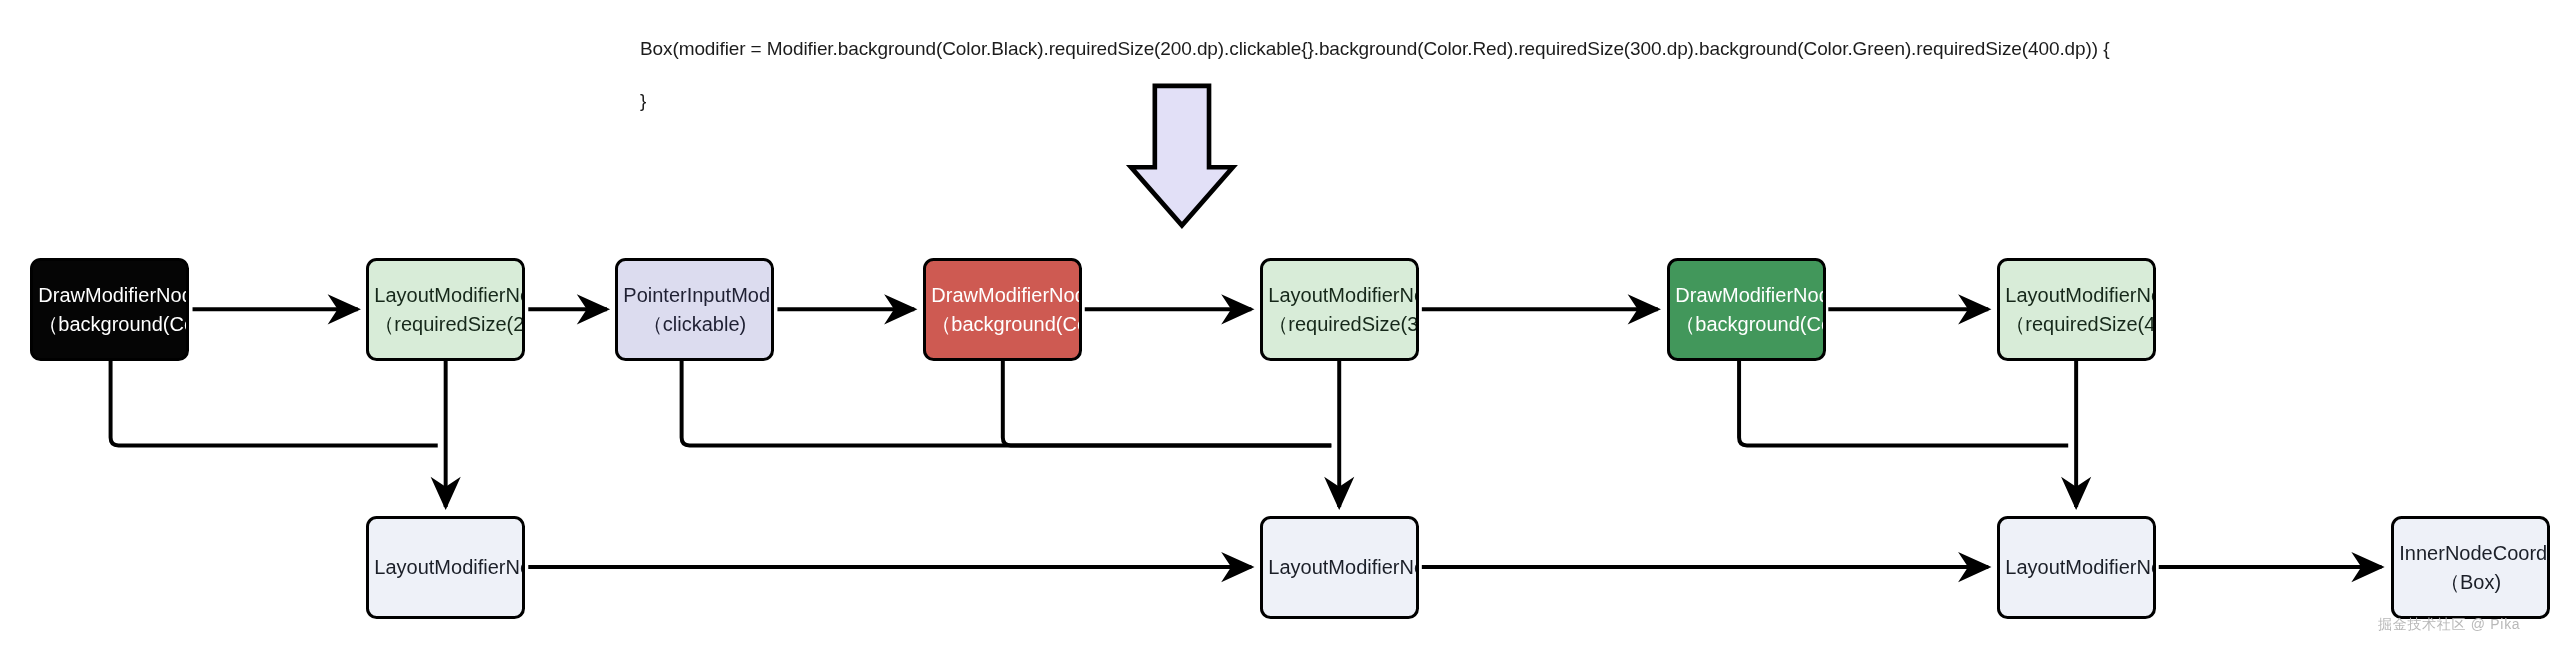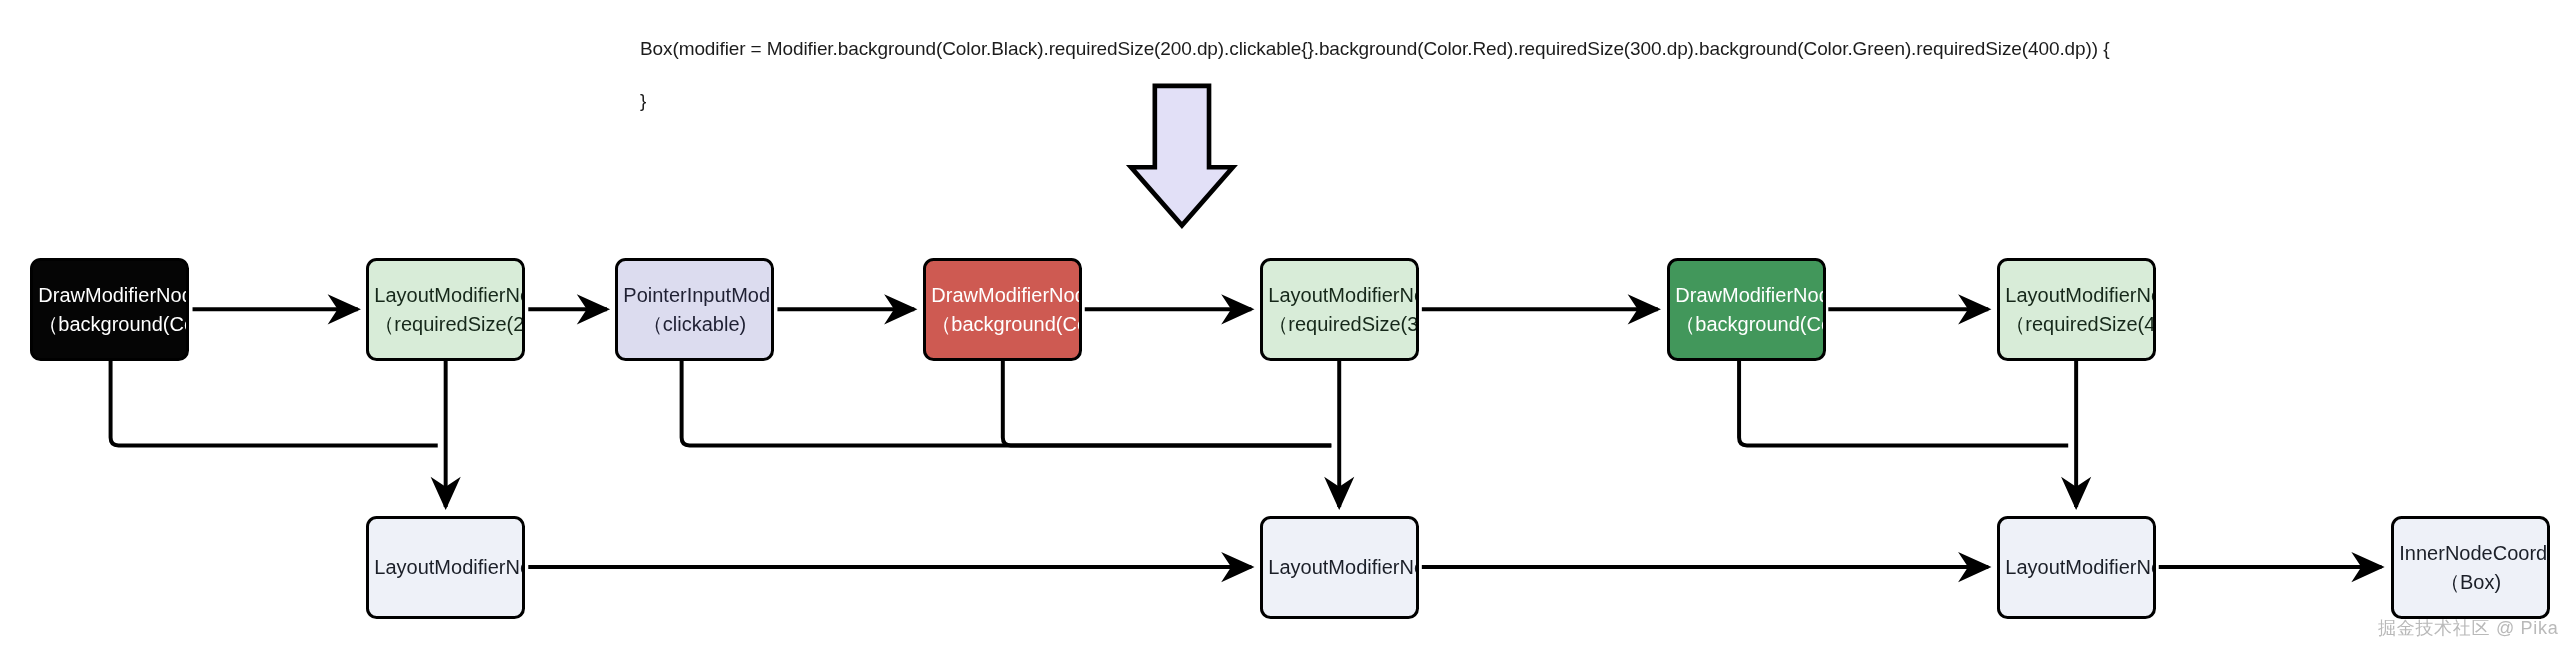--- a/index.html
+++ b/index.html
@@ -56,21 +56,21 @@
   .n-green-l{ background: #d8ecd8; color: #16281a; }
   .n-lav    { background: #dcdcef; color: #1f2033; }
   .n-red    { background: #ce5a52; color: #ffffff; }
   .n-green-d{ background: #42975b; color: #ffffff; }
   .n-blue-l { background: #eef1f8; color: #1b1f28; }
 
   #watermark {
     position: absolute;
     left: 2378px;
     top: 616px;
-    font-size: 18px;
+    font-size: 14px;
     color: #b9b9b9;
     white-space: nowrap;
     letter-spacing: 0.7px;
   }
 </style>
 </head>
 <body>
 
 <div id="canvas">
 

